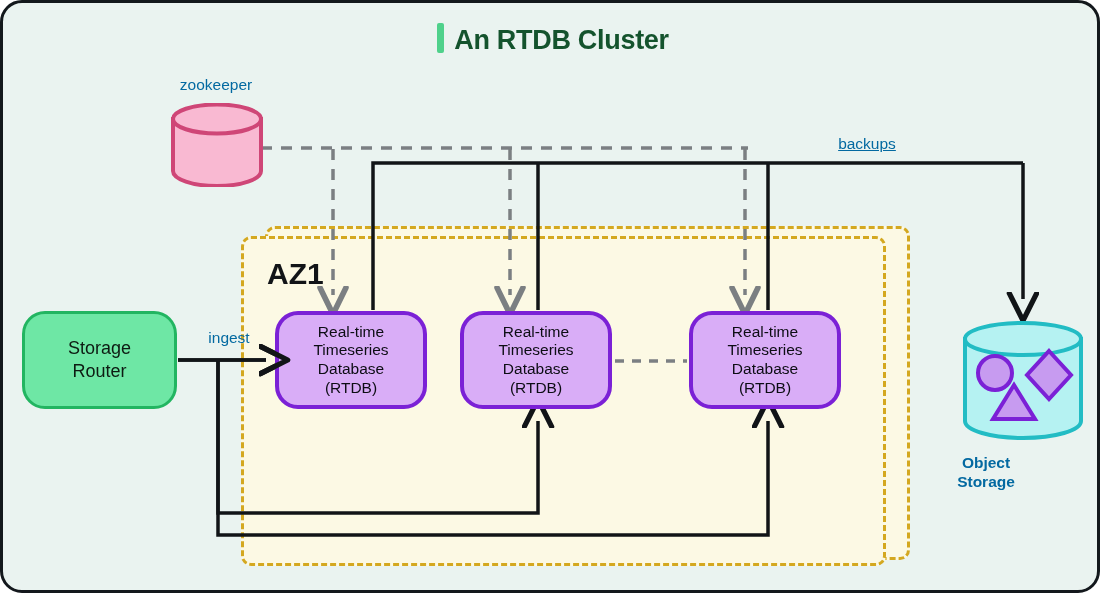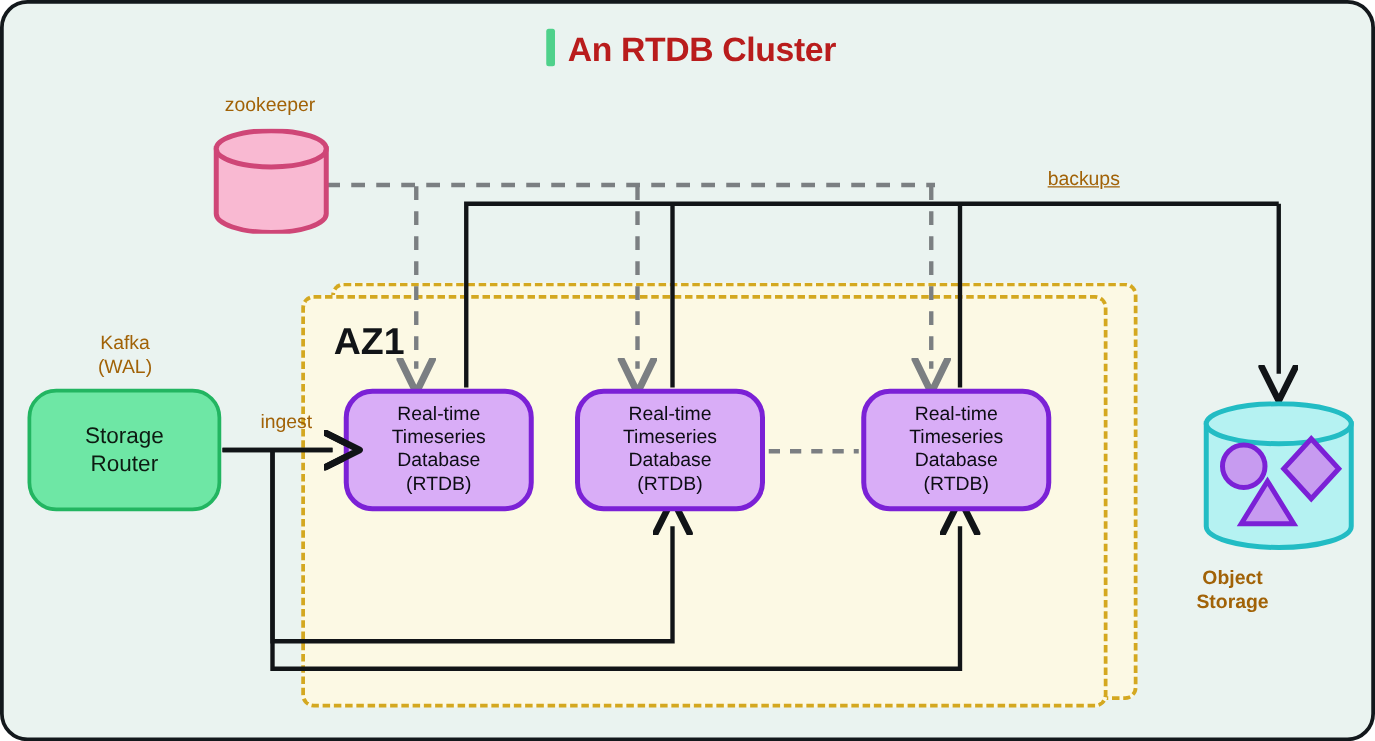--- a/index.html
+++ b/index.html
@@ -46,21 +46,21 @@
     height: 30px;
     background: #4fd18b;
     border-radius: 2px;
     vertical-align: -4px;
     margin-right: 10px;
   }
   #title-text {
     display: inline-block;
     font-size: 27px;
     font-weight: bold;
-    color: #b91c1c;
+    color: #14532d;
     letter-spacing: -0.3px;
   }
 
   
   .az-zone {
     position: absolute;
     background: #fcf9e4;
     border: 3px dashed #d4a820;
     border-radius: 10px;
     box-sizing: border-box;
@@ -103,21 +103,21 @@
     line-height: 1.2;
   }
   #rtdb-1 { left: 272px; }
   #rtdb-2 { left: 457px; }
   #rtdb-3 { left: 686px; }
 
   
   .free-label {
     position: absolute;
     font-size: 15.5px;
-    color: #a16207;
+    color: #0369a1;
     text-align: center;
     line-height: 1.25;
     white-space: pre-line;
   }
   #label-kafka { left: 33px; top: 262px; width: 128px; }
   #label-zookeeper { left: 146px; top: 72px; width: 134px; }
   #label-ingest { left: 191px; top: 325px; width: 70px; text-align: center; }
   #label-backups { left: 798px; top: 131px; width: 132px; text-decoration: underline; }
   #label-object-storage { left: 916px; top: 450px; width: 134px; font-weight: bold; }
 
@@ -186,21 +186,20 @@
 
   <svg class="cyl" id="object-storage-cyl" style="left:958px; top:318px;" width="124" height="124" viewBox="0 0 124 124">
     <path d="M4,18 V100 a58,17 0 0 0 116,0 V18 Z" fill="#b5f2f2" stroke="#22bcc4" stroke-width="4"></path>
     <ellipse cx="62" cy="18" rx="58" ry="16" fill="#b5f2f2" stroke="#22bcc4" stroke-width="4"></ellipse>
     <circle cx="34" cy="52" r="17" fill="#c79bf0" stroke="#7b21d6" stroke-width="4"></circle>
     <path d="M88,30 L110,54 L88,78 L66,54 Z" fill="#c79bf0" stroke="#7b21d6" stroke-width="4"></path>
     <path d="M53,64 L74,98 L32,98 Z" fill="#c79bf0" stroke="#7b21d6" stroke-width="4"></path>
   </svg>
   <div class="free-label" id="label-object-storage">Object<br>Storage</div>
 
-  <div class="free-label" id="label-kafka">Kafka<br>(WAL)</div>
   <div class="node-box" id="storage-router">Storage<br>Router</div>
   <div class="free-label" id="label-ingest">ingest</div>
   <div class="free-label" id="label-backups">backups</div>
 
   <div class="node-box rtdb-box" id="rtdb-1">Real-time<br>Timeseries<br>Database<br>(RTDB)</div>
   <div class="node-box rtdb-box" id="rtdb-2">Real-time<br>Timeseries<br>Database<br>(RTDB)</div>
   <div class="node-box rtdb-box" id="rtdb-3">Real-time<br>Timeseries<br>Database<br>(RTDB)</div>
 
   <svg class="layer" id="edges-front-layer" viewBox="0 0 1100 593">
     <path d="M175,357 H263" fill="none" stroke="#111417" stroke-width="3.5" marker-end="url(#arrow-solid)"></path>

